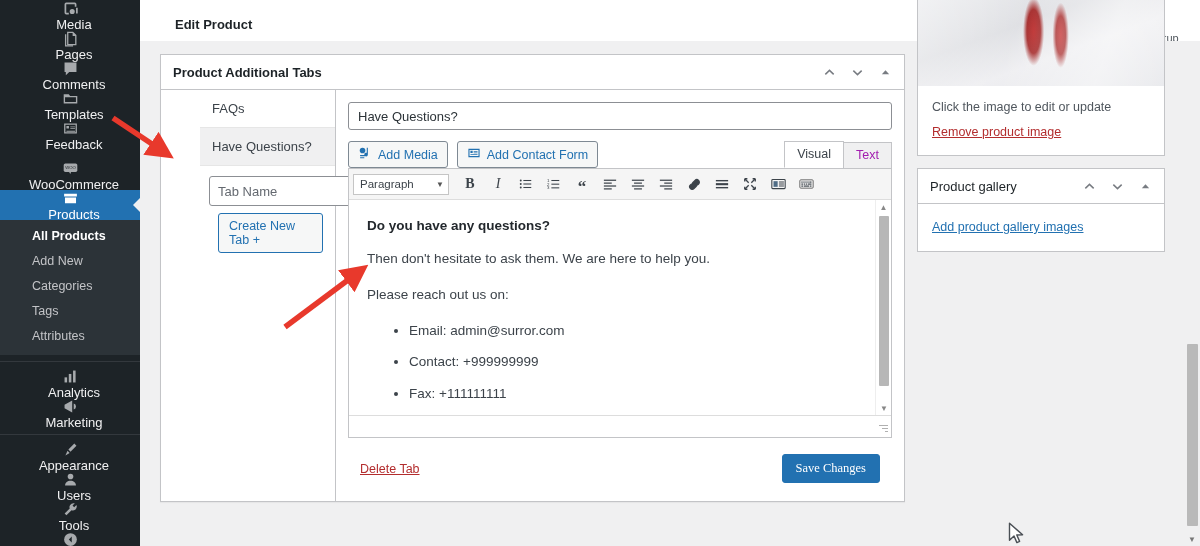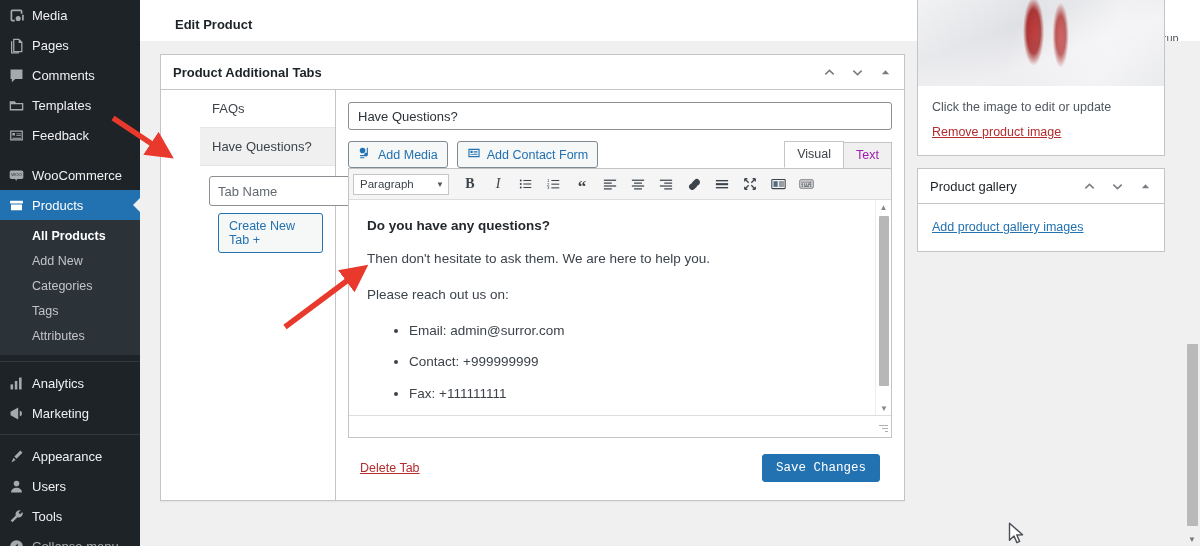--- a/index.html
+++ b/index.html
@@ -20,20 +20,21 @@
     overflow: hidden;
   }
   .menu-item {
     display: flex; align-items: center;
     height: 30px;
     padding-left: 8px;
     font-size: 13px;
     color: #f0f0f1;
     position: relative;
     cursor: pointer;
+    flex-direction: column;
   }
   .menu-item .mi-ico {
     width: 24px; min-width: 24px;
     display: flex; align-items: center; justify-content: flex-start;
     color: #a7aaad;
   }
   .menu-item .mi-label { white-space: nowrap; }
   .menu-item.current {
     background: #2271b1;
     color: #fff;
@@ -247,21 +248,21 @@
     padding: 16px 12px 18px 12px;
   }
   .delete-link {
     font-size: 12.5px; color: #b32d2e; text-decoration: underline; cursor: pointer;
   }
   .save-btn {
     margin-left: auto;
     background: #2271b1; color: #fff;
     border: 1px solid #2271b1; border-radius: 3px;
     font-size: 12.5px; padding: 6px 13px; cursor: pointer;
-    font-family: Liberation Mono, monospace;
+    font-family: Liberation Serif, serif;
   }
 
   
   #side-col { position: absolute; right: 35px; top: -50px; width: 248px; }
   .side-box { background: #fff; border: 1px solid #c3c4c7; margin-bottom: 12px; }
   .pimg-box { padding: 0; }
   .pimg-thumb {
     height: 94px; margin: 0;
     background:
       radial-gradient(ellipse 16px 52px at 47% 42%, #b51313 0%, #9b1414 42%, rgba(200,200,205,0) 66%),

